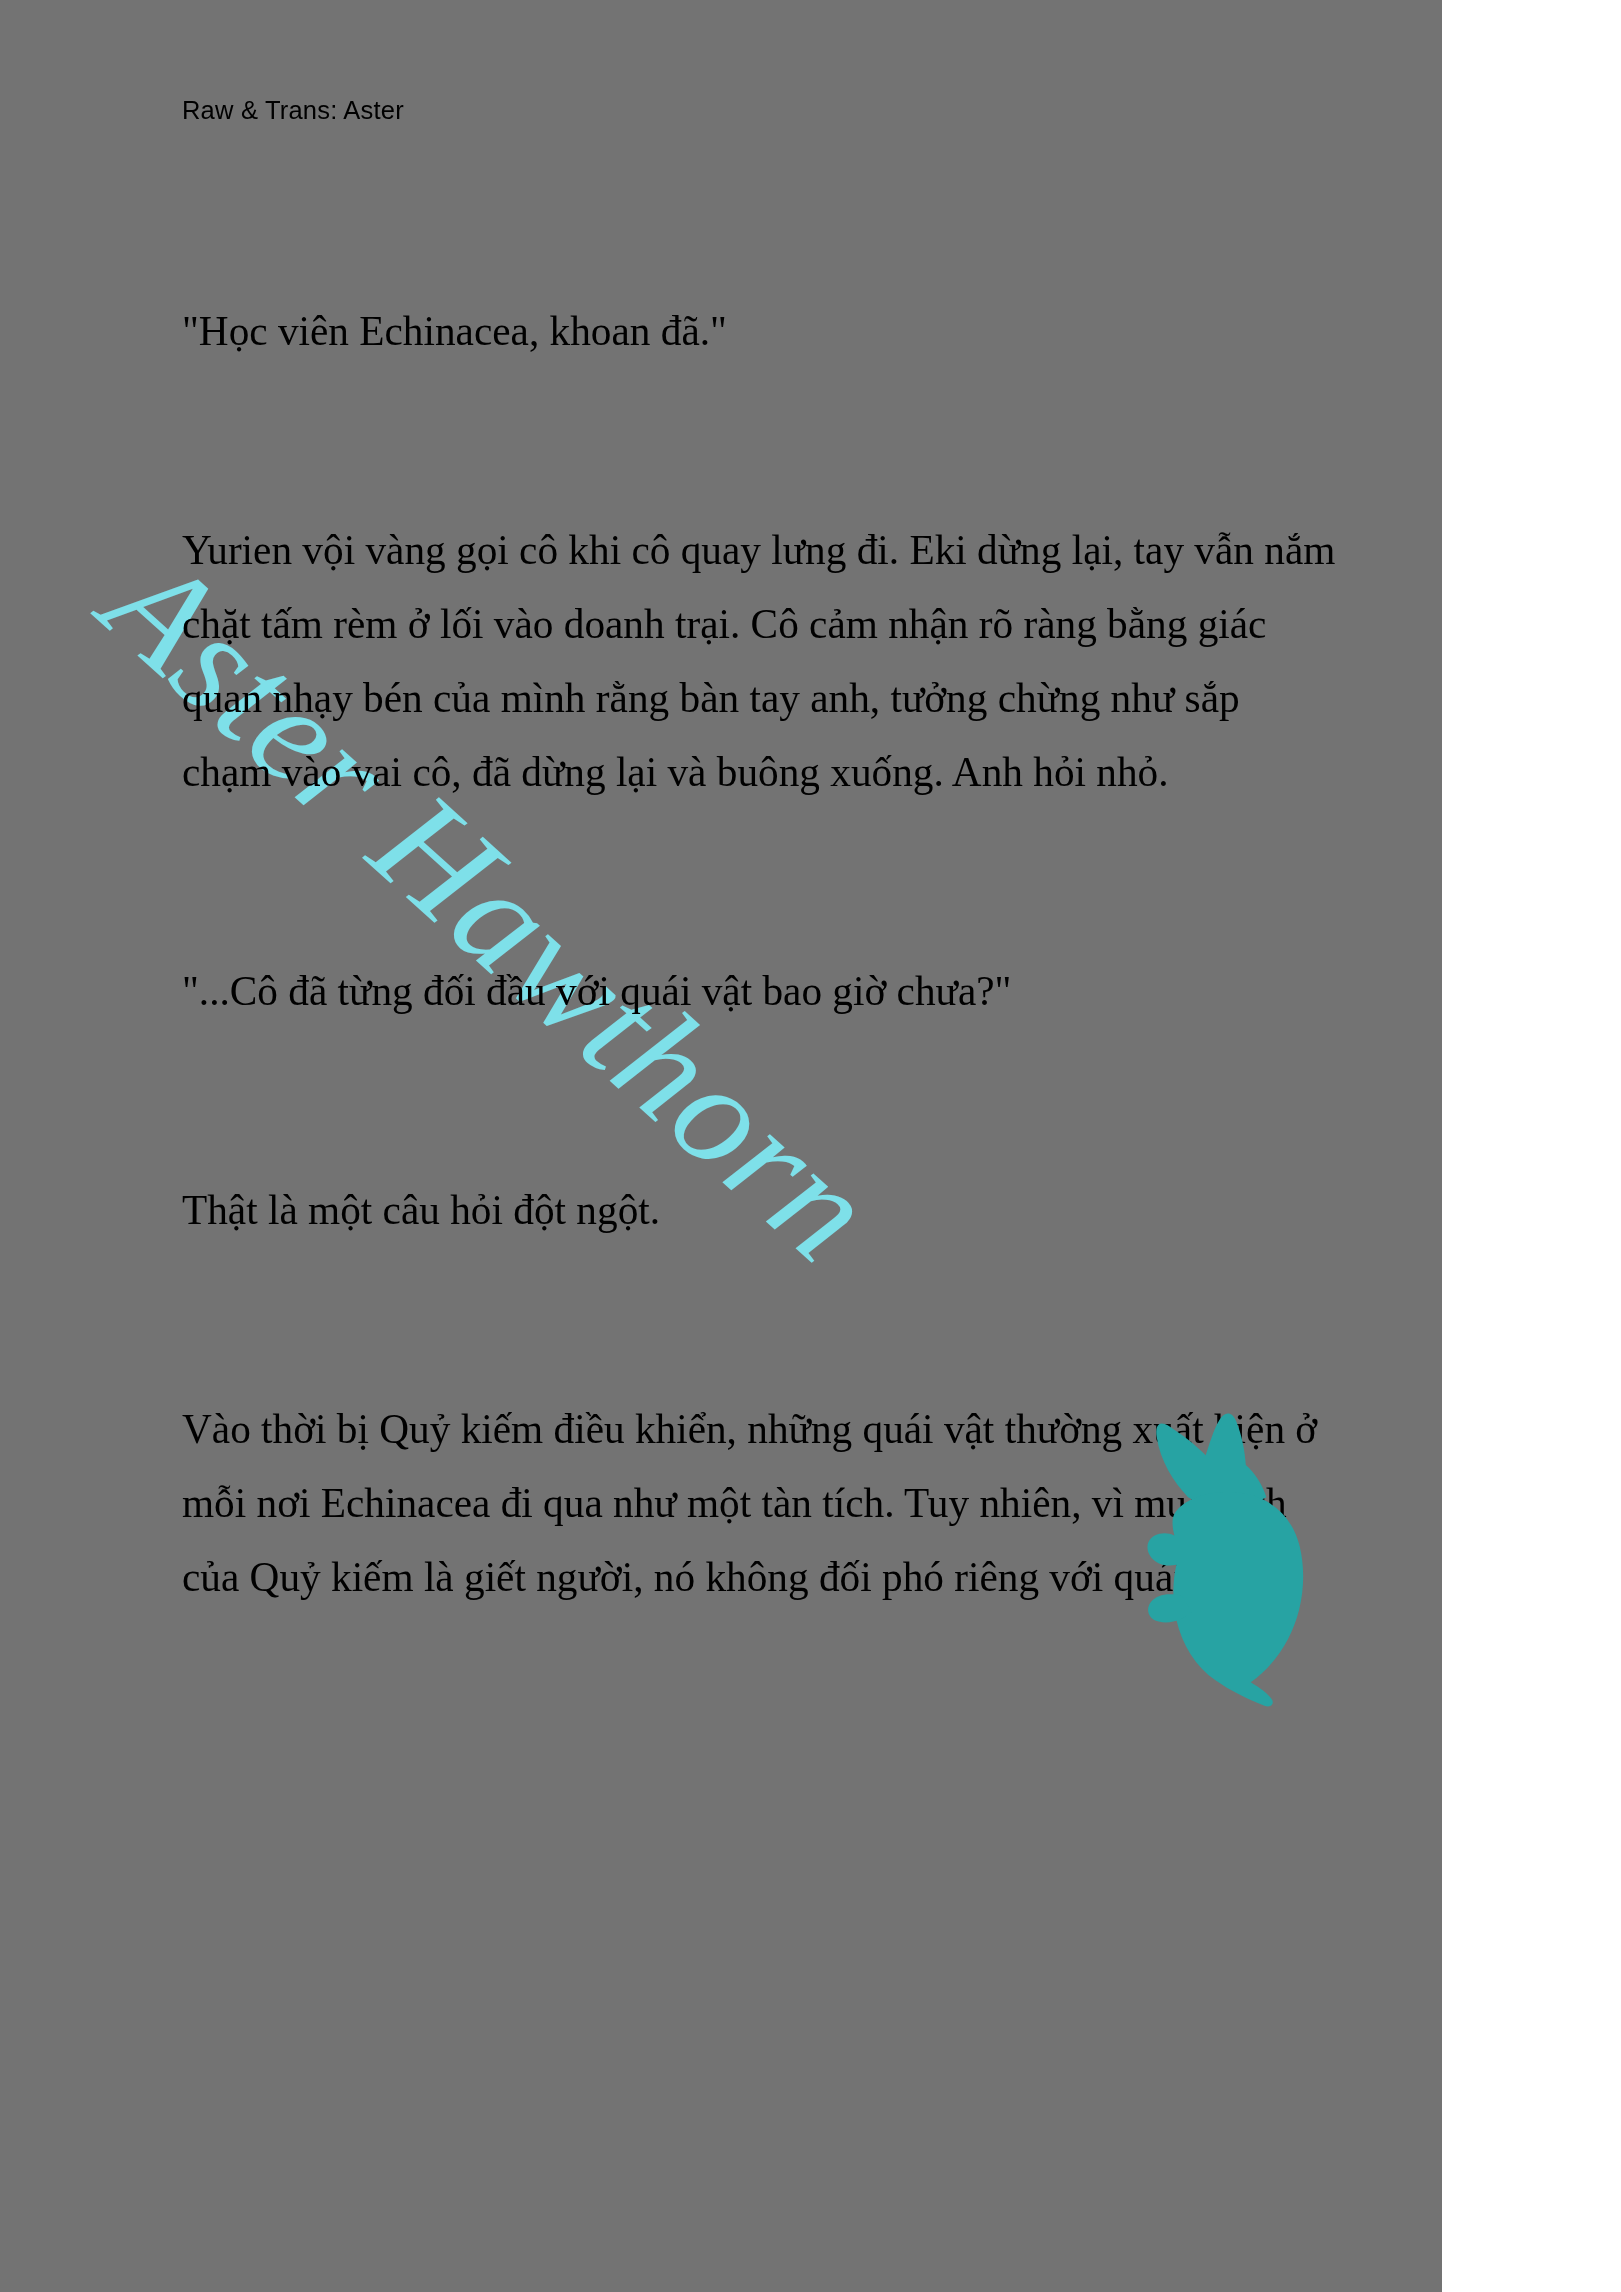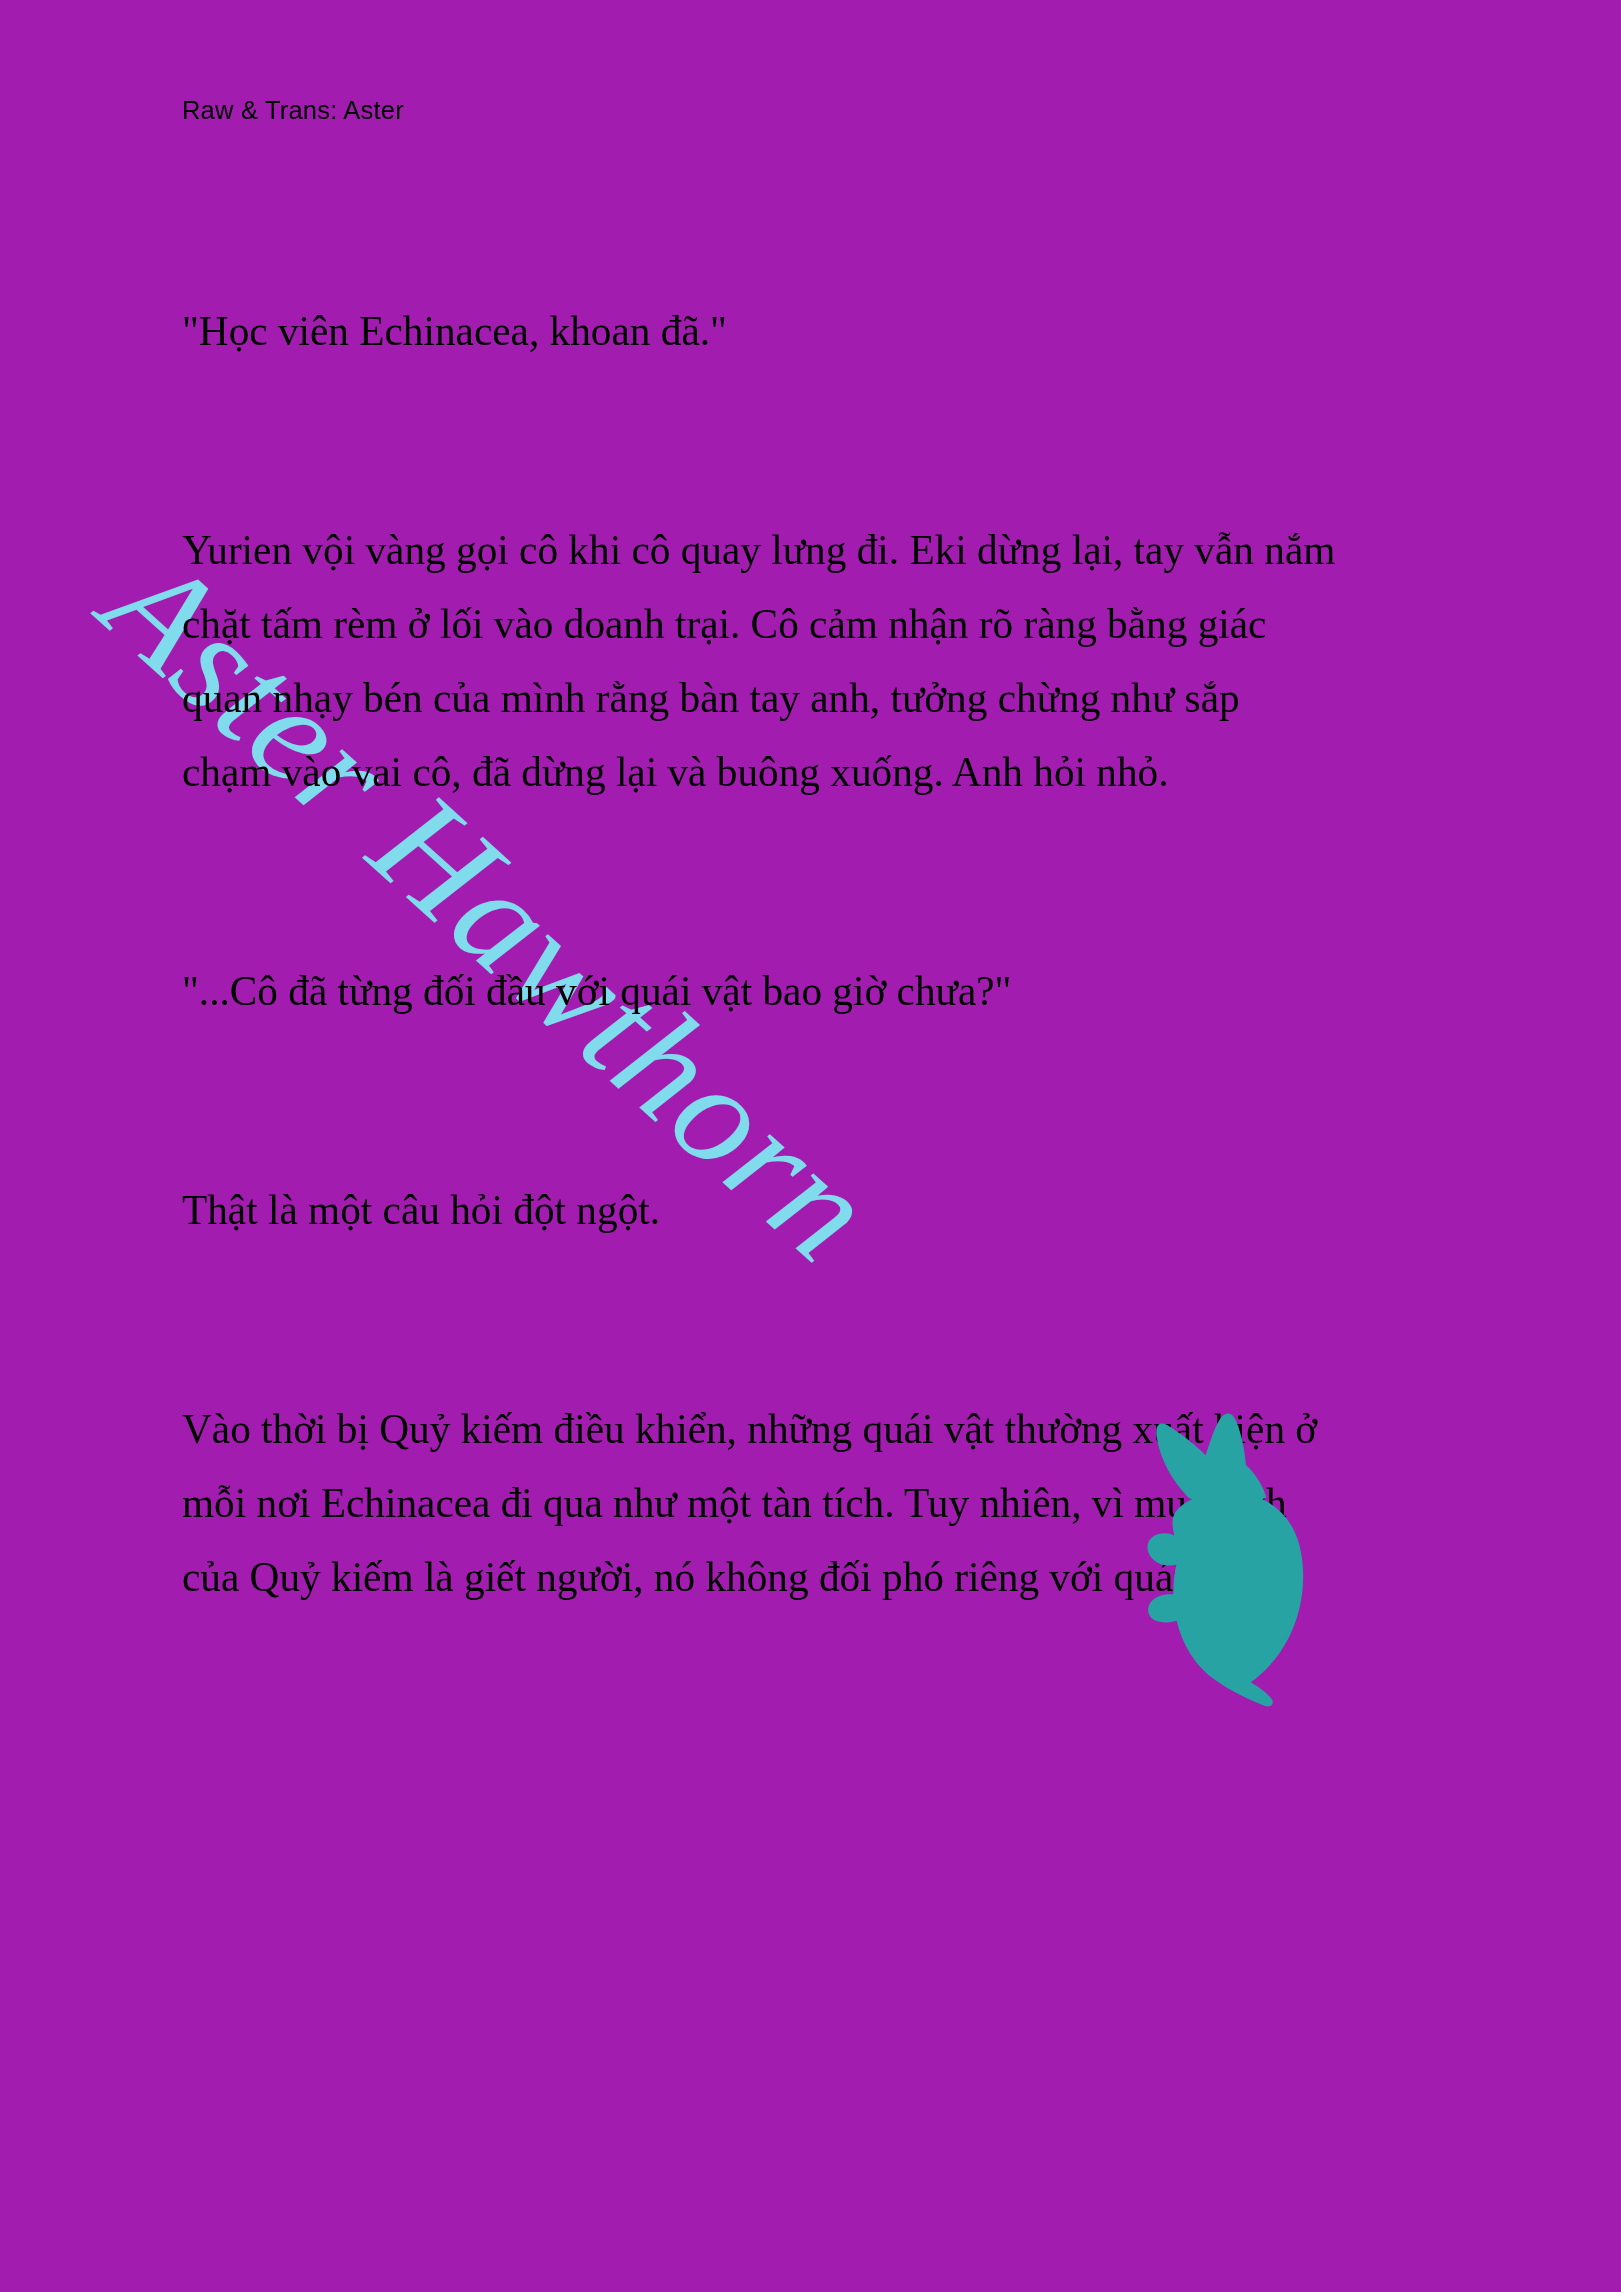--- a/index.html
+++ b/index.html
@@ -2,23 +2,23 @@
 <html><head>
 <meta charset="utf-8">
 <style>
   html, body {
     margin: 0;
     padding: 0;
     background: #ffffff;
   }
   .page {
     position: relative;
-    width: 1621px;
+    width: 1442px;
     height: 2293px;
-    background: #a21caf;
+    background: #737373;
     overflow: hidden;
     font-family: "Liberation Serif", "DejaVu Serif", serif;
   }
 
   
   .header {
     position: absolute;
     left: 182px;
     top: 96px;
     font-family: "Liberation Sans", "DejaVu Sans", sans-serif;

